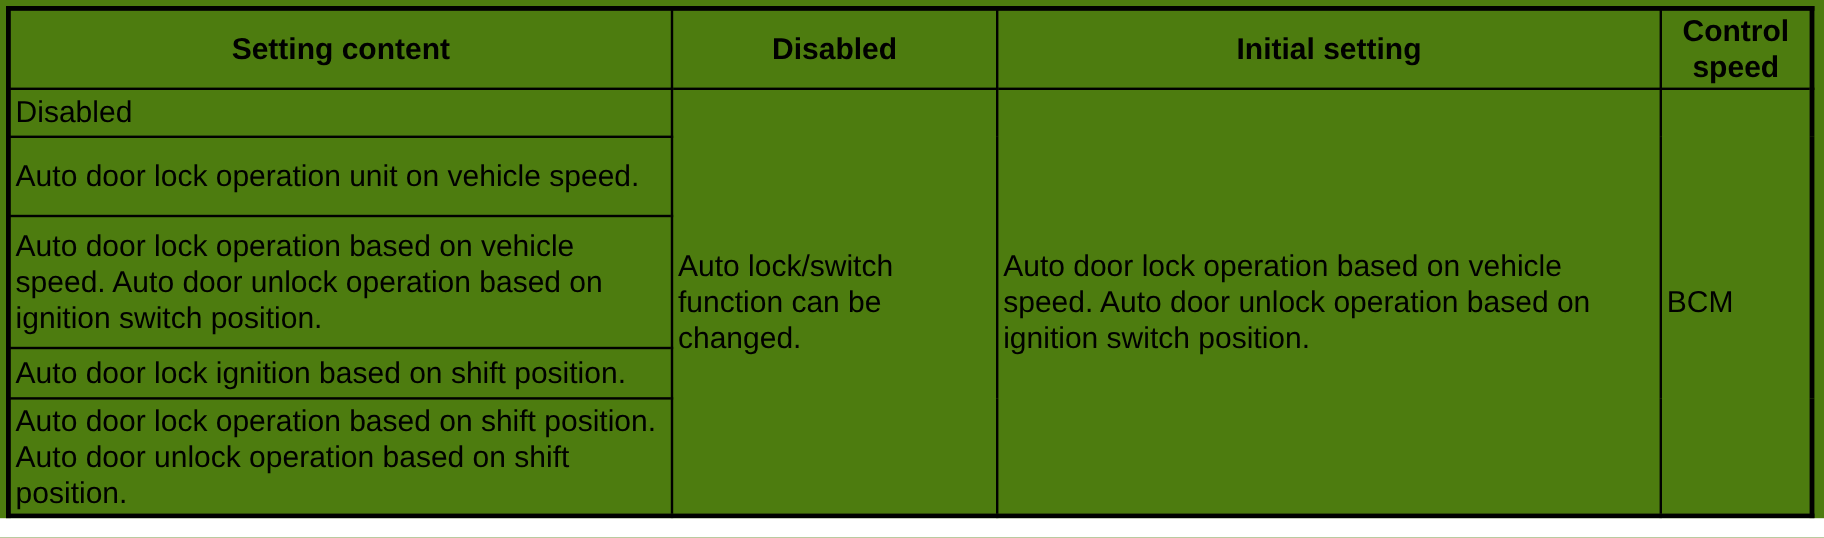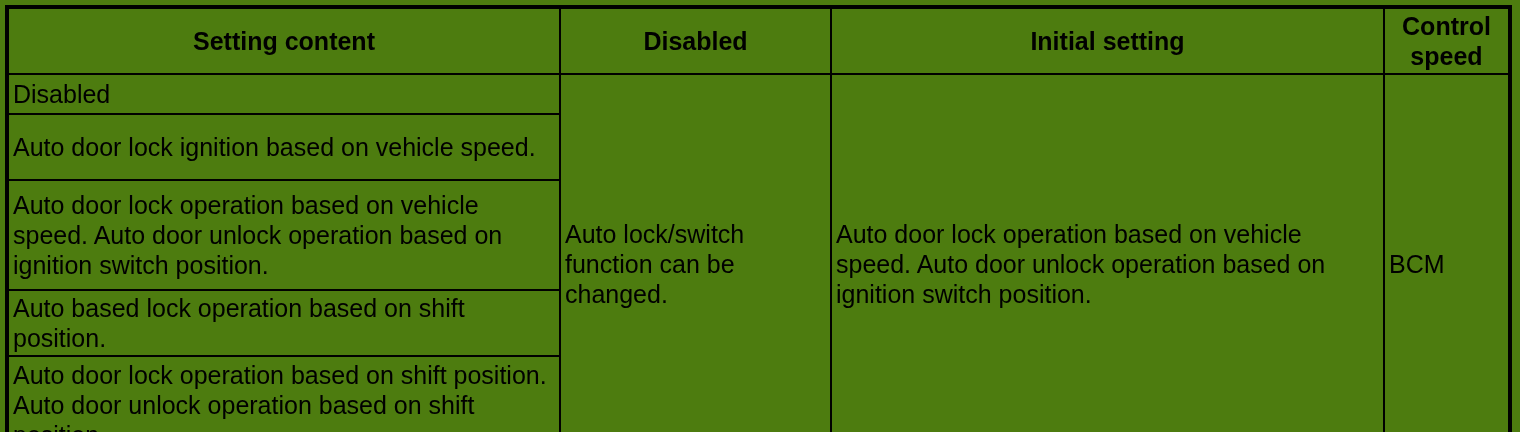--- a/index.html
+++ b/index.html
@@ -72,26 +72,26 @@
       </tr>
     </thead>
     <tbody>
       <tr class="row-1">
         <td>Disabled</td>
         <td rowspan="5">Auto lock/switch function can be changed.</td>
         <td rowspan="5">Auto door lock operation based on vehicle speed. Auto door unlock operation based on ignition switch position.</td>
         <td rowspan="5">BCM</td>
       </tr>
       <tr class="row-2">
-        <td>Auto door lock ignition based on vehicle speed.</td>
+        <td>Auto door lock operation unit on vehicle speed.</td>
       </tr>
       <tr class="row-3">
         <td>Auto door lock operation based on vehicle speed. Auto door unlock operation based on ignition switch position.</td>
       </tr>
       <tr class="row-4">
-        <td>Auto based lock operation based on shift position.</td>
+        <td>Auto door lock ignition based on shift position.</td>
       </tr>
       <tr class="row-5">
         <td>Auto door lock operation based on shift position. Auto door unlock operation based on shift position.</td>
       </tr>
     </tbody>
   </table>
 </div>
 
 </body></html>

